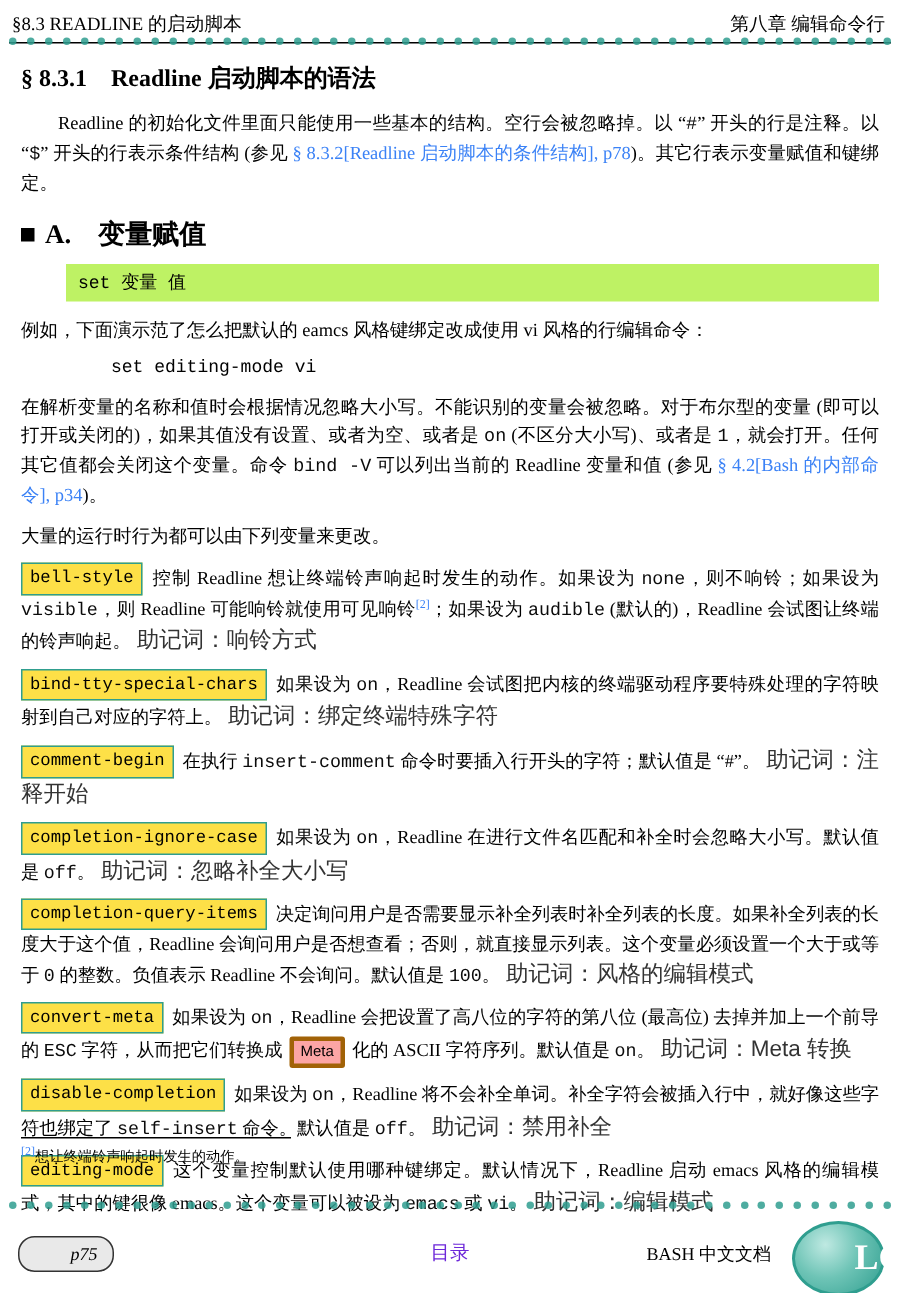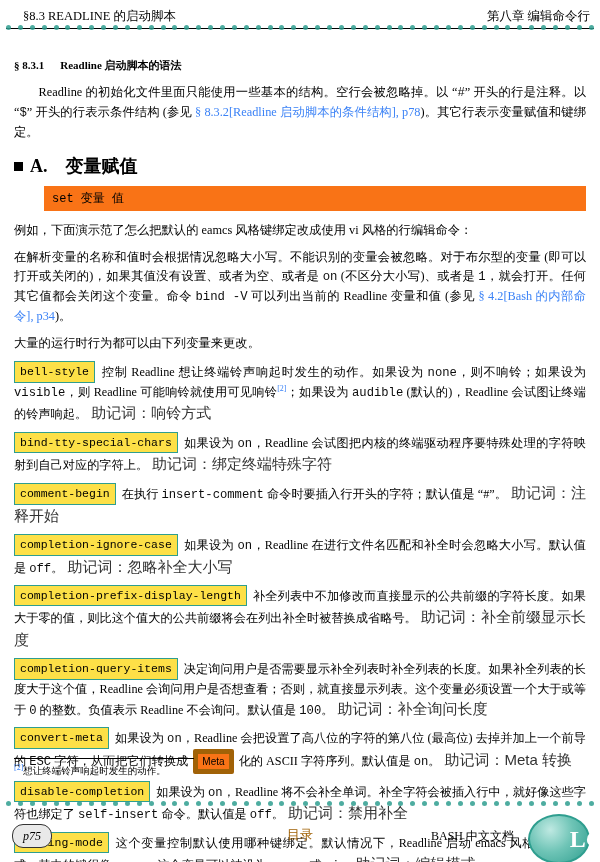--- a/index.html
+++ b/index.html
@@ -12,21 +12,21 @@
     position:relative;
     overflow:hidden;
   }
   .page{position:relative;width:600px;height:862px;}
 
   
   .header{
     position:absolute;left:0;top:8px;width:600px;height:22px;
   }
   .header .hl{
-    position:absolute;left:23px;top:0;font-size:12.5px;
+    position:absolute;left:8px;top:0;font-size:12.5px;
   }
   .header .hr{
     position:absolute;right:10px;top:0;font-size:12.5px;
   }
   .header-rule{
     position:absolute;left:6px;top:20px;width:588px;height:0;
     border-top:1px solid #000;
   }
   .dotrow{
     position:absolute;left:6px;width:588px;height:7px;
@@ -39,42 +39,42 @@
   .dotrow.top{top:24px;}
   .dotrow.bot{top:800px;}
 
   
   .content{
     position:absolute;left:0;top:36px;width:600px;
     padding:0 14px;
     box-sizing:border-box;
   }
   h2.sec{
-    font-size:11px;font-weight:bold;margin:22px 0 10px 0;
+    font-size:16px;font-weight:bold;margin:6px 0 10px 0;
   }
   h2.sec .num{margin-right:16px;}
   p{
     margin:0 0 8px 0;line-height:1.55;text-align:justify;
     font-size:12.3px;
   }
   p.ind{text-indent:2em;}
   .code{
     font-family:"Liberation Mono", monospace;
     color:#0b0b0b;
   }
   .link{color:#3b82f6;}
   .sq{
     display:inline-block;width:9px;height:9px;background:#000;
     margin-right:7px;vertical-align:1px;
   }
   h3.sub{
     font-size:18px;font-weight:bold;margin:12px 0 8px 0;
   }
   .codebox{
-    background:#f97316;
+    background:#bef264;
     margin:6px 0 10px 30px;
     padding:4px 8px;
     font-family:"Liberation Mono", monospace;
     font-size:12px;
     width:calc(100% - 30px);
     box-sizing:border-box;
   }
   .codeline{
     margin:4px 0 10px 60px;
     font-family:"Liberation Mono", monospace;
@@ -97,22 +97,22 @@
     font-family:"Liberation Mono", monospace;
     font-size:11.5px;
     margin-right:6px;
     vertical-align:1px;
   }
   .mnem{
     font-size:15px;color:#333;margin-left:4px;
     font-family:"Liberation Sans", sans-serif;
   }
   .keycap{
-    display:inline-block;border:5px solid #a16207;
-    background:#f97316;padding:0 4px;font-size:10px;
+    display:inline-block;border:3px solid #a16207;
+    background:#fca5a5;padding:0 4px;font-size:10px;
     font-family:"Liberation Sans", sans-serif;
     border-radius:2px;margin:0 2px;
   }
   sup{font-size:8px;}
 
   
   .fn-rule{
     position:absolute;left:14px;top:758px;width:180px;
     border-top:1px solid #000;height:0;
   }
@@ -121,25 +121,25 @@
     font-size:9.5px;line-height:1.4;
   }
 
   
   .footer{position:absolute;left:0;top:812px;width:600px;height:50px;}
   .pagebadge{
     position:absolute;left:12px;top:12px;
     width:38px;height:22px;border:1px solid #333;border-radius:11px;
     background:#e9e9e9;
     font-style:italic;font-size:12px;
-    display:flex;align-items:center;justify-content:center;
+    display:flex;align-items:center;justify-content:center;padding-left:24px;
   }
   .toc{
     position:absolute;left:0;top:14px;width:600px;text-align:center;
-    color:#a16207;font-size:13px;
+    color:#6d28d9;font-size:13px;
   }
   .bashdoc{
     position:absolute;right:86px;top:16px;font-size:12px;
   }
   .logo{
     position:absolute;right:10px;top:2px;width:58px;height:46px;
     border-radius:50%;
     background:radial-gradient(circle at 35% 30%, #bfe9e2 0%, #6ec4b6 45%, #2f9e8f 100%);
     border:2px solid #2f9e8f;
   }
@@ -225,20 +225,21 @@
 
     <h3 class="sub">
       <span class="sq"></span><span>A.　变量赋值</span>
     </h3>
 
 
     <div class="codebox">set 变量 值</div>
 
     <p>例如，下面演示范了怎么把默认的 eamcs 风格键绑定改成使用 vi 风格的行编辑命令：</p>
 
+    <div class="codeline">set editing-mode vi</div>
 
     <p>
       <span>在解析变量的名称和值时会根据情况忽略大小写。不能识别的变量会被忽略。对于布尔型的变量 (即可以打开或关闭的)，如果其值没有设置、或者为空、或者是 </span><span class="code">on</span><span> (不区分大小写)、或者是 </span><span class="code">1</span><span>，就会打开。任何其它值都会关闭这个变量。命令 </span><span class="code">bind -V</span><span> 可以列出当前的 Readline 变量和值 (参见 </span><span class="link">§ 4.2[Bash 的内部命令], p34</span><span>)。</span>
     </p>
 
     <p>大量的运行时行为都可以由下列变量来更改。</p>
 
     <div class="varlist">
 
       <div class="varrow">
@@ -250,26 +251,23 @@
       </div>
 
       <div class="varrow">
         <span class="vbox">comment-begin</span><span>在执行 </span><span class="code">insert-comment</span><span> 命令时要插入行开头的字符；默认值是 “#”。</span><span class="mnem">助记词：注释开始</span>
       </div>
 
       <div class="varrow">
         <span class="vbox">completion-ignore-case</span><span>如果设为 </span><span class="code">on</span><span>，Readline 在进行文件名匹配和补全时会忽略大小写。默认值是 </span><span class="code">off</span><span>。</span><span class="mnem">助记词：忽略补全大小写</span>
       </div>
 
-      <div class="varrow">
-        <span class="vbox">completion-prefix-display-length</span><span>补全列表中不加修改而直接显示的公共前缀的字符长度。如果大于零的值，则比这个值大的公共前缀将会在列出补全时被替换成省略号。</span><span class="mnem">助记词：补全前缀显示长度</span>
-      </div>
-
-      <div class="varrow">
-        <span class="vbox">completion-query-items</span><span>决定询问用户是否需要显示补全列表时补全列表的长度。如果补全列表的长度大于这个值，Readline 会询问用户是否想查看；否则，就直接显示列表。这个变量必须设置一个大于或等于 </span><span class="code">0</span><span> 的整数。负值表示 Readline 不会询问。默认值是 </span><span class="code">100</span><span>。</span><span class="mnem">助记词：补全询问长度</span>
+
+      <div class="varrow">
+        <span class="vbox">completion-query-items</span><span>决定询问用户是否需要显示补全列表时补全列表的长度。如果补全列表的长度大于这个值，Readline 会询问用户是否想查看；否则，就直接显示列表。这个变量必须设置一个大于或等于 </span><span class="code">0</span><span> 的整数。负值表示 Readline 不会询问。默认值是 </span><span class="code">100</span><span>。</span><span class="mnem">助记词：风格的编辑模式</span>
       </div>
 
       <div class="varrow">
         <span class="vbox">convert-meta</span><span>如果设为 </span><span class="code">on</span><span>，Readline 会把设置了高八位的字符的第八位 (最高位) 去掉并加上一个前导的 </span><span class="code">ESC</span><span> 字符，从而把它们转换成 </span><span class="keycap">Meta</span><span> 化的 ASCII 字符序列。默认值是 </span><span class="code">on</span><span>。</span><span class="mnem">助记词：Meta 转换</span>
       </div>
 
       <div class="varrow">
         <span class="vbox">disable-completion</span><span>如果设为 </span><span class="code">on</span><span>，Readline 将不会补全单词。补全字符会被插入行中，就好像这些字符也绑定了 </span><span class="code">self-insert</span><span> 命令。默认值是 </span><span class="code">off</span><span>。</span><span class="mnem">助记词：禁用补全</span>
       </div>
 

